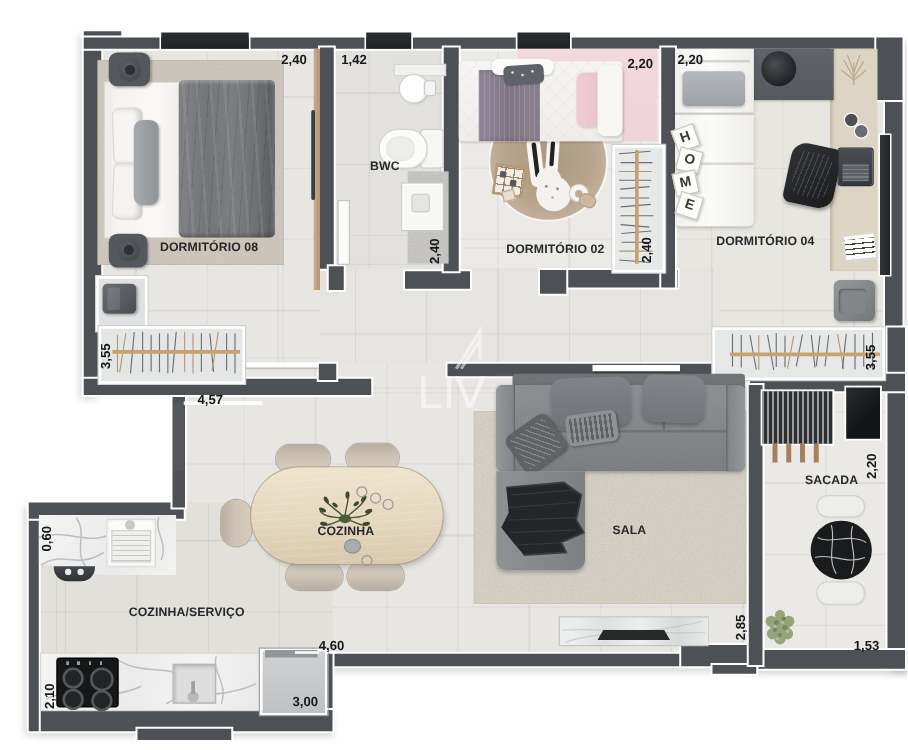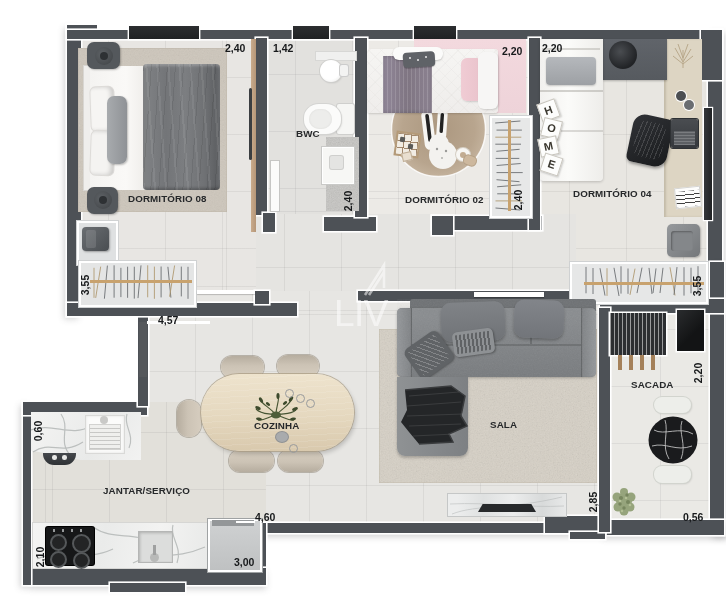--- a/index.html
+++ b/index.html
@@ -551,23 +551,23 @@
 <div class="lbl" style="left:296px;top:128px;">BWC</div>
 
 <div class="lbl" style="left:405px;top:194px;">DORMITÓRIO 02</div>
 
 <div class="lbl" style="left:573px;top:188px;">DORMITÓRIO 04</div>
 
 <div class="lbl" style="left:254px;top:420px;">COZINHA</div>
 
 <div class="lbl" style="left:490px;top:419px;">SALA</div>
 
-<div class="lbl" style="left:631px;top:379px;">SACADA</div>
-
-<div class="lbl" style="left:103px;top:485px;">JANTAR/SERVIÇO</div>
+<div class="lbl" style="left:644px;top:379px;">SACADA</div>
+
+<div class="lbl" style="left:103px;top:485px;">COZINHA/SERVIÇO</div>
 
 <div class="dim" style="left:225px;top:42px;">2,40</div>
 
 <div class="dim" style="left:273px;top:42px;">1,42</div>
 
 <div class="dim" style="left:502px;top:45px;">2,20</div>
 
 <div class="dim" style="left:542px;top:42px;">2,20</div>
 
 <div class="vdim" style="left:348px;top:201px;">2,40</div>
@@ -587,21 +587,21 @@
 <div class="abs" style="left:236px;top:520.5px;width:19px;height:2.5px;background:#fff;"></div>
 
 <div class="dim" style="left:255px;top:511px;">4,60</div>
 
 <div class="dim" style="left:234px;top:556px;">3,00</div>
 
 <div class="vdim" style="left:698px;top:373px;">2,20</div>
 
 <div class="vdim" style="left:593px;top:502px;">2,85</div>
 
-<div class="dim" style="left:683px;top:511px;">0,56</div>
+<div class="dim" style="left:683px;top:511px;">1,53</div>
 
 <svg class="abs" style="left:325px;top:258px;" width="72" height="76" opacity="0.55">
   <g fill="none" stroke="#ffffff" stroke-width="2.5">
     <path d="M40 37 L59 7 L59 30"></path>
     <path d="M44 37 L59 14"></path>
   </g>
   <text x="9" y="68" font-family="Liberation Sans, sans-serif" font-size="37" fill="#ffffff" font-weight="400" letter-spacing="-0.5">LIV</text>
 </svg>
 </div>
 

